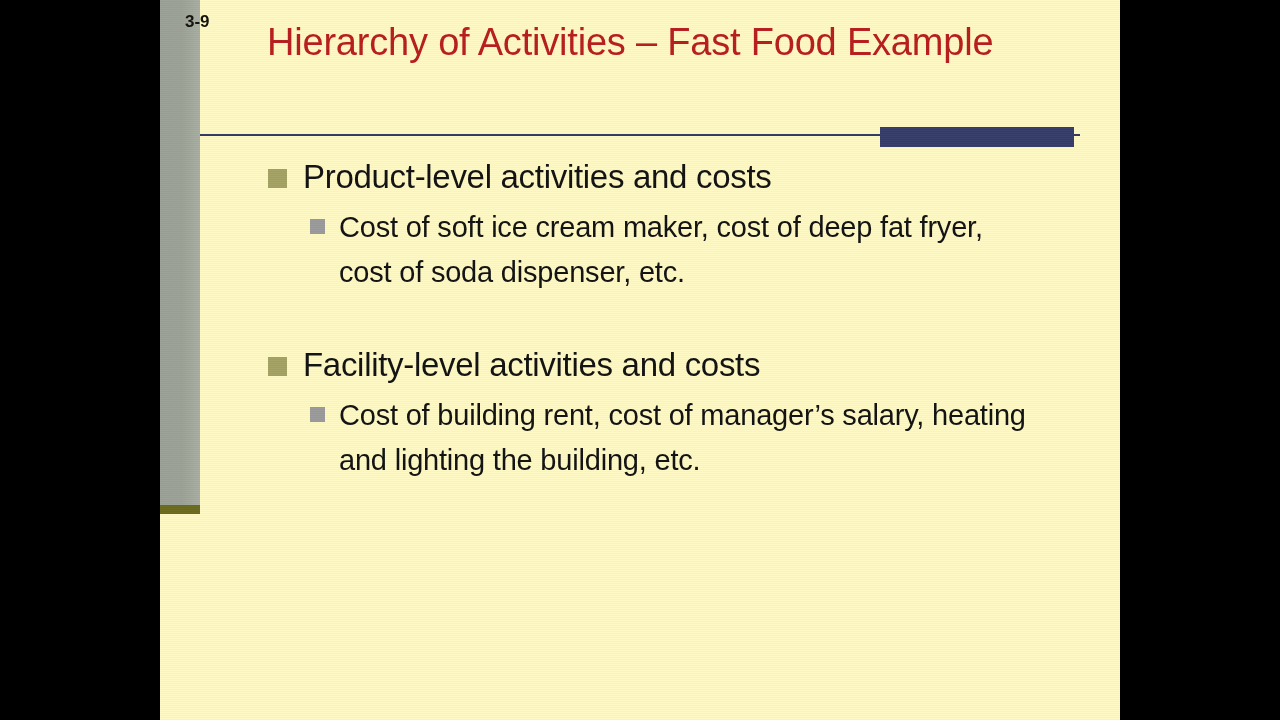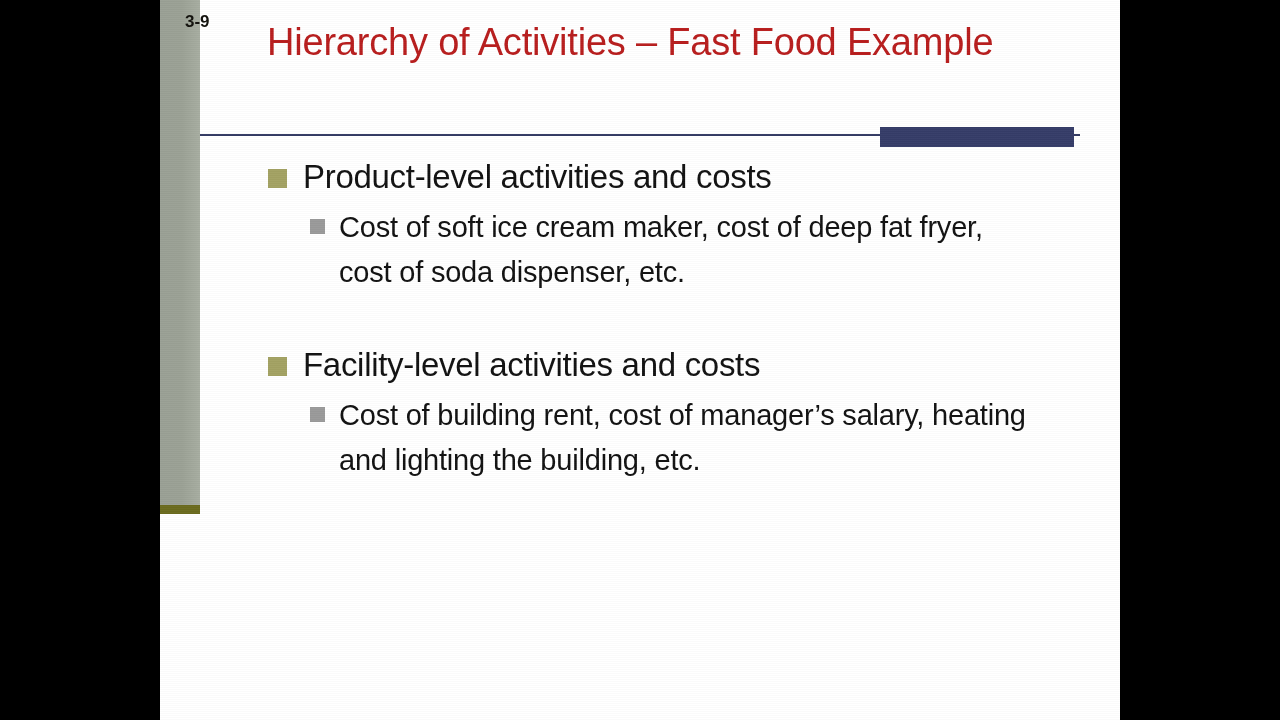--- a/index.html
+++ b/index.html
@@ -31,21 +31,21 @@
   .letterbox.left  { left: 0;   width: 160px; }
   .letterbox.right { left: 1120px; width: 160px; }
 
   
   #slide {
     position: absolute;
     left: 160px;
     top: 0;
     width: 960px;
     height: 720px;
-    background: #ffffff;
+    background: #fef9c3;
     overflow: hidden;
   }
 
   
   #slide::after {
     content: "";
     position: absolute;
     inset: 0;
     pointer-events: none;
     background: repeating-linear-gradient(

